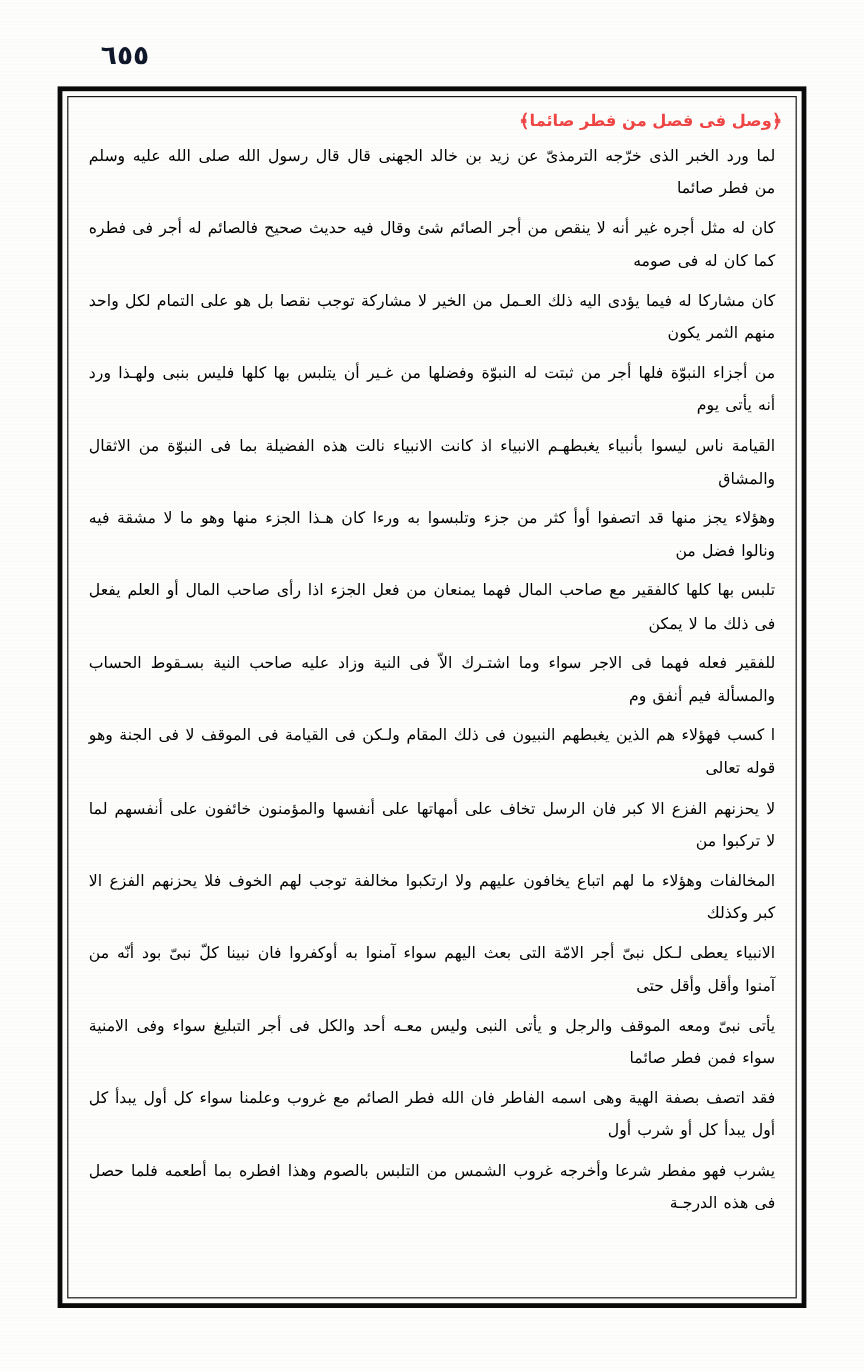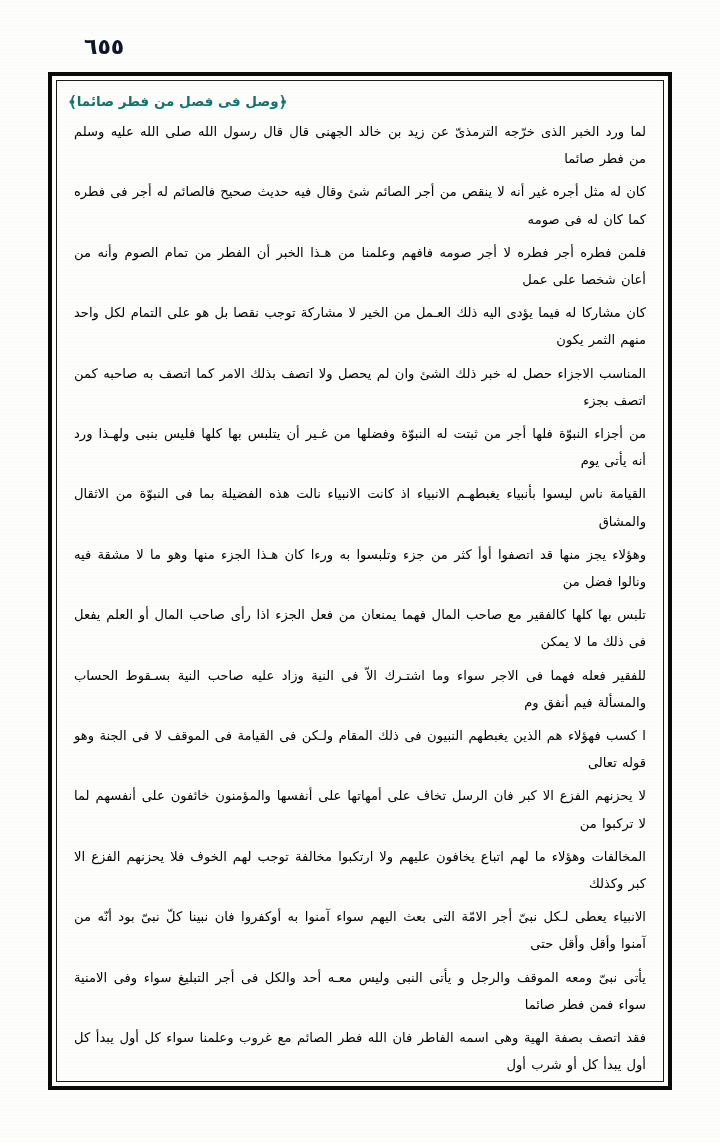--- a/index.html
+++ b/index.html
@@ -62,25 +62,25 @@
     left: 0;
     right: 0;
     bottom: 0;
     padding: 9px 11px 6px 11px;
     box-sizing: border-box;
     direction: rtl;
   }
 
   
   .heading {
-    text-align: left;
+    text-align: right;
     font-family: "DejaVu Sans", sans-serif;
     font-size: 13.5px;
     font-weight: 700;
-    color: #0f766e;
+    color: #ef4444;
     line-height: 20px;
     margin: 1px 0 3px 0;
     white-space: nowrap;
     letter-spacing: -0.3px;
   }
   .heading .orn {
     font-size: 15px;
     font-weight: 700;
     vertical-align: -1px;
   }
@@ -120,33 +120,32 @@
   <div class="frame-outer">
     <div class="frame-inner">
       <div class="content">
 
         <div class="heading">
           <span class="orn">﴿</span><span>وصل فى فصل من فطر صائما</span><span class="orn">﴾</span>
         </div>
 
         <p class="para">لما ورد الخبر الذى خرّجه الترمذىّ عن زيد بن خالد الجهنى قال قال رسول الله صلى الله عليه وسلم من فطر صائما</p>
         <p class="para">كان له مثل أجره غير أنه لا ينقص من أجر الصائم شئ وقال فيه حديث صحيح فالصائم له أجر فى فطره كما كان له فى صومه</p>
-        <p class="para">فلمن فطره أجر فطره لا أجر صومه فافهم وعلمنا من هـذا الخبر أن الفطر من تمام الصوم وأنه من أعان شخصا على عمل</p>
         <p class="para">كان مشاركا له فيما يؤدى اليه ذلك العـمل من الخير لا مشاركة توجب نقصا بل هو على التمام لكل واحد منهم الثمر يكون</p>
-        <p class="para">المناسب الاجزاء حصل له خبر ذلك الشئ وان لم يحصل ولا اتصف بذلك الامر كما اتصف به صاحبه كمن اتصف بجزء</p>
         <p class="para">من أجزاء النبوّة فلها أجر من ثبتت له النبوّة وفضلها من غـير أن يتلبس بها كلها فليس بنبى ولهـذا ورد أنه يأتى يوم</p>
         <p class="para">القيامة ناس ليسوا بأنبياء يغبطهـم الانبياء اذ كانت الانبياء نالت هذه الفضيلة بما فى النبوّة من الاثقال والمشاق</p>
         <p class="para">وهؤلاء يجز منها قد اتصفوا أوأ كثر من جزء وتلبسوا به ورءا كان هـذا الجزء منها وهو ما لا مشقة فيه ونالوا فضل من</p>
         <p class="para">تلبس بها كلها كالفقير مع صاحب المال فهما يمنعان من فعل الجزء اذا رأى صاحب المال أو العلم يفعل فى ذلك ما لا يمكن</p>
         <p class="para">للفقير فعله فهما فى الاجر سواء وما اشتـرك الاّ فى النية وزاد عليه صاحب النية بسـقوط الحساب والمسألة فيم أنفق وم</p>
         <p class="para">ا كسب فهؤلاء هم الذين يغبطهم النبيون فى ذلك المقام ولـكن فى القيامة فى الموقف لا فى الجنة وهو قوله تعالى</p>
         <p class="para">لا يحزنهم الفزع الا كبر فان الرسل تخاف على أمهاتها على أنفسها والمؤمنون خائفون على أنفسهم لما لا تركبوا من</p>
         <p class="para">المخالفات وهؤلاء ما لهم اتباع يخافون عليهم ولا ارتكبوا مخالفة توجب لهم الخوف فلا يحزنهم الفزع الا كبر وكذلك</p>
         <p class="para">الانبياء يعطى لـكل نبىّ أجر الامّة التى بعث اليهم سواء آمنوا به أوكفروا فان نبينا كلّ نبىّ بود أنّه من آمنوا وأقل وأقل حتى</p>
         <p class="para">يأتى نبىّ ومعه الموقف والرجل و يأتى النبى وليس معـه أحد والكل فى أجر التبليغ سواء وفى الامنية سواء فمن فطر صائما</p>
         <p class="para">فقد اتصف بصفة الهية وهى اسمه الفاطر فان الله فطر الصائم مع غروب وعلمنا سواء كل أول يبدأ كل أول يبدأ كل أو شرب أول</p>
+        <p class="para">يشرب فهو مفطر شرعا وأخرجه غروب الشمس من التلبس بالصوم وهذا افطره بما أطعمه فلما حصل فى هذه الدرجـة</p>
 
       </div>
     </div>
   </div>
 
   <div class="grain"></div>
 </div>
 
 </body></html>

